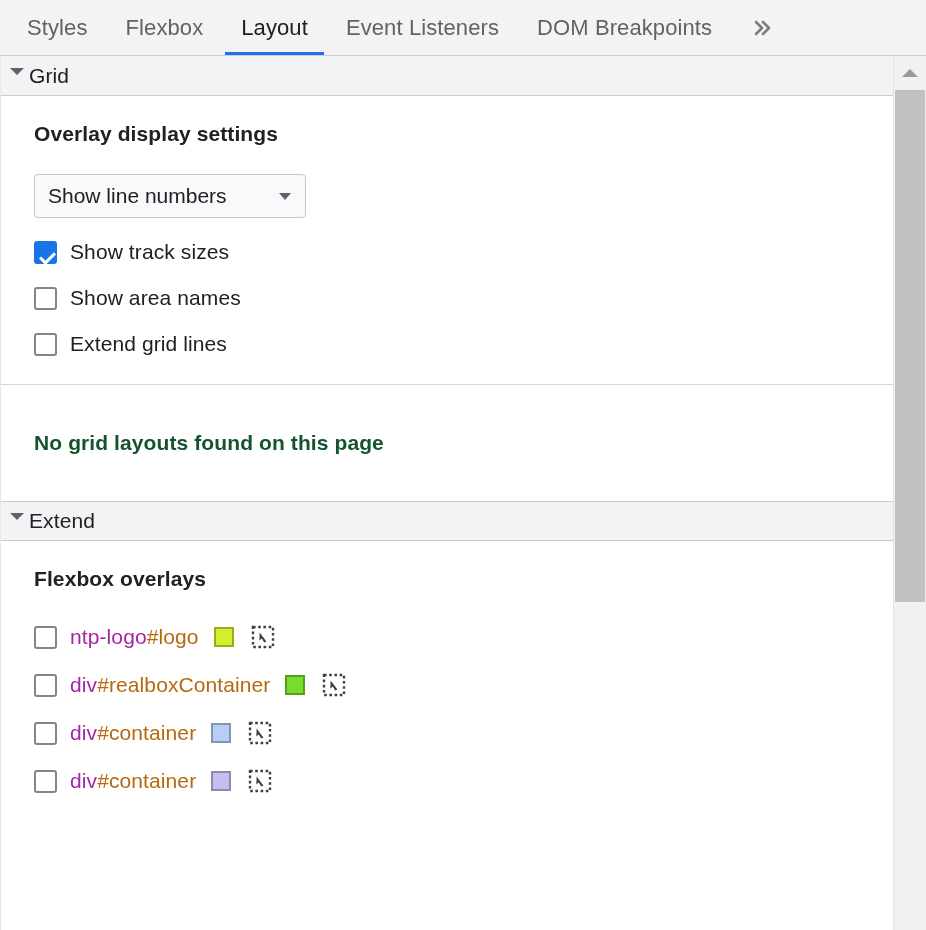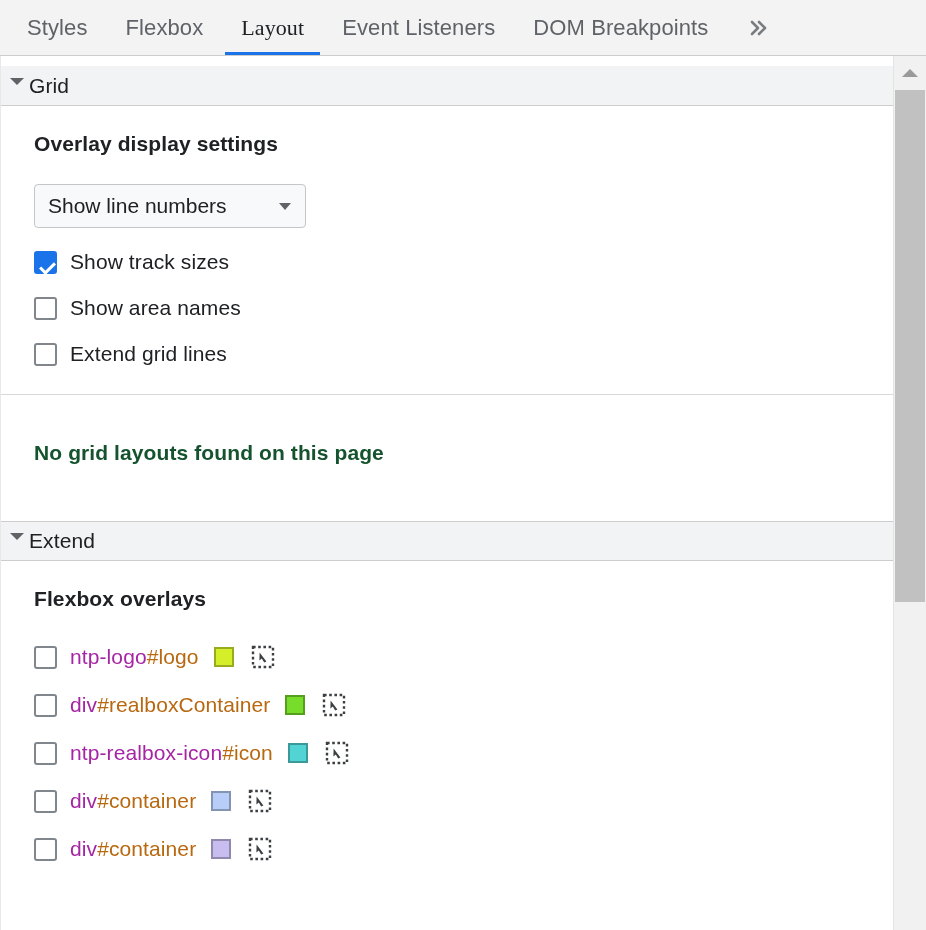--- a/index.html
+++ b/index.html
@@ -36,21 +36,21 @@
     position: relative;
     display: flex;
     align-items: center;
     padding: 0 19px;
     font-size: 22px;
     color: #5f6368;
     letter-spacing: .1px;
     white-space: nowrap;
     cursor: pointer;
   }
-  .tab.active { color: #202124; font-family: Liberation Serif, serif; }
+  .tab.active { color: #202124; }
   .tab.active::after {
     content: "";
     position: absolute;
     left: 3px; right: 3px; bottom: 0;
     height: 3px;
     background: var(--accent, #1a73e8);
   }
   .tab-overflow {
     display: flex;
     align-items: center;
@@ -79,21 +79,20 @@
   
   .section-header {
     height: 40px;
     background: #f1f3f4;
     border-bottom: 1px solid #cdcdcd;
     border-top: 1px solid #cdcdcd;
     display: flex;
     align-items: center;
     padding-left: 9px;
     cursor: pointer;
-    margin-top: 10px;
   }
   .section-header.first { border-top: none; }
   .tri {
     width: 0; height: 0;
     border-left: 7px solid #5f6368;
     border-right: 7px solid transparent;
     border-top: 7px solid transparent;
     border-bottom: 7px solid transparent;
     transform: rotate(90deg) translateX(-1px);
     margin-right: 5px;
@@ -342,31 +341,20 @@
                 <svg width="26" height="26" viewBox="0 0 26 26" aria-hidden="true">
                   <rect x="3" y="3" width="20" height="20" fill="none" stroke="#3c4043" stroke-width="2.4" stroke-dasharray="2.6 2.6"></rect>
                   <path d="M16.4 17.6 L9.6 8.4 L9.4 16.6 L11.8 14.4 L14.2 18.6 Z" fill="#3c4043"></path>
                 </svg>
               </span>
             </div>
             <div class="overlay-row">
               <span class="cbox"></span>
               <span class="overlay-name"><span class="tagname">div</span><span class="idpart">#realboxContainer</span></span>
               <span class="swatch" style="background: rgb(120, 220, 42);"></span>
-              <span class="pick-btn">
-                <svg width="26" height="26" viewBox="0 0 26 26" aria-hidden="true">
-                  <rect x="3" y="3" width="20" height="20" fill="none" stroke="#3c4043" stroke-width="2.4" stroke-dasharray="2.6 2.6"></rect>
-                  <path d="M16.4 17.6 L9.6 8.4 L9.4 16.6 L11.8 14.4 L14.2 18.6 Z" fill="#3c4043"></path>
-                </svg>
-              </span>
-            </div>
-            <div class="overlay-row">
-              <span class="cbox"></span>
-              <span class="overlay-name"><span class="tagname">ntp-realbox-icon</span><span class="idpart">#icon</span></span>
-              <span class="swatch" style="background: rgb(82, 212, 212);"></span>
               <span class="pick-btn">
                 <svg width="26" height="26" viewBox="0 0 26 26" aria-hidden="true">
                   <rect x="3" y="3" width="20" height="20" fill="none" stroke="#3c4043" stroke-width="2.4" stroke-dasharray="2.6 2.6"></rect>
                   <path d="M16.4 17.6 L9.6 8.4 L9.4 16.6 L11.8 14.4 L14.2 18.6 Z" fill="#3c4043"></path>
                 </svg>
               </span>
             </div>
             <div class="overlay-row">
               <span class="cbox"></span>
               <span class="overlay-name"><span class="tagname">div</span><span class="idpart">#container</span></span>

